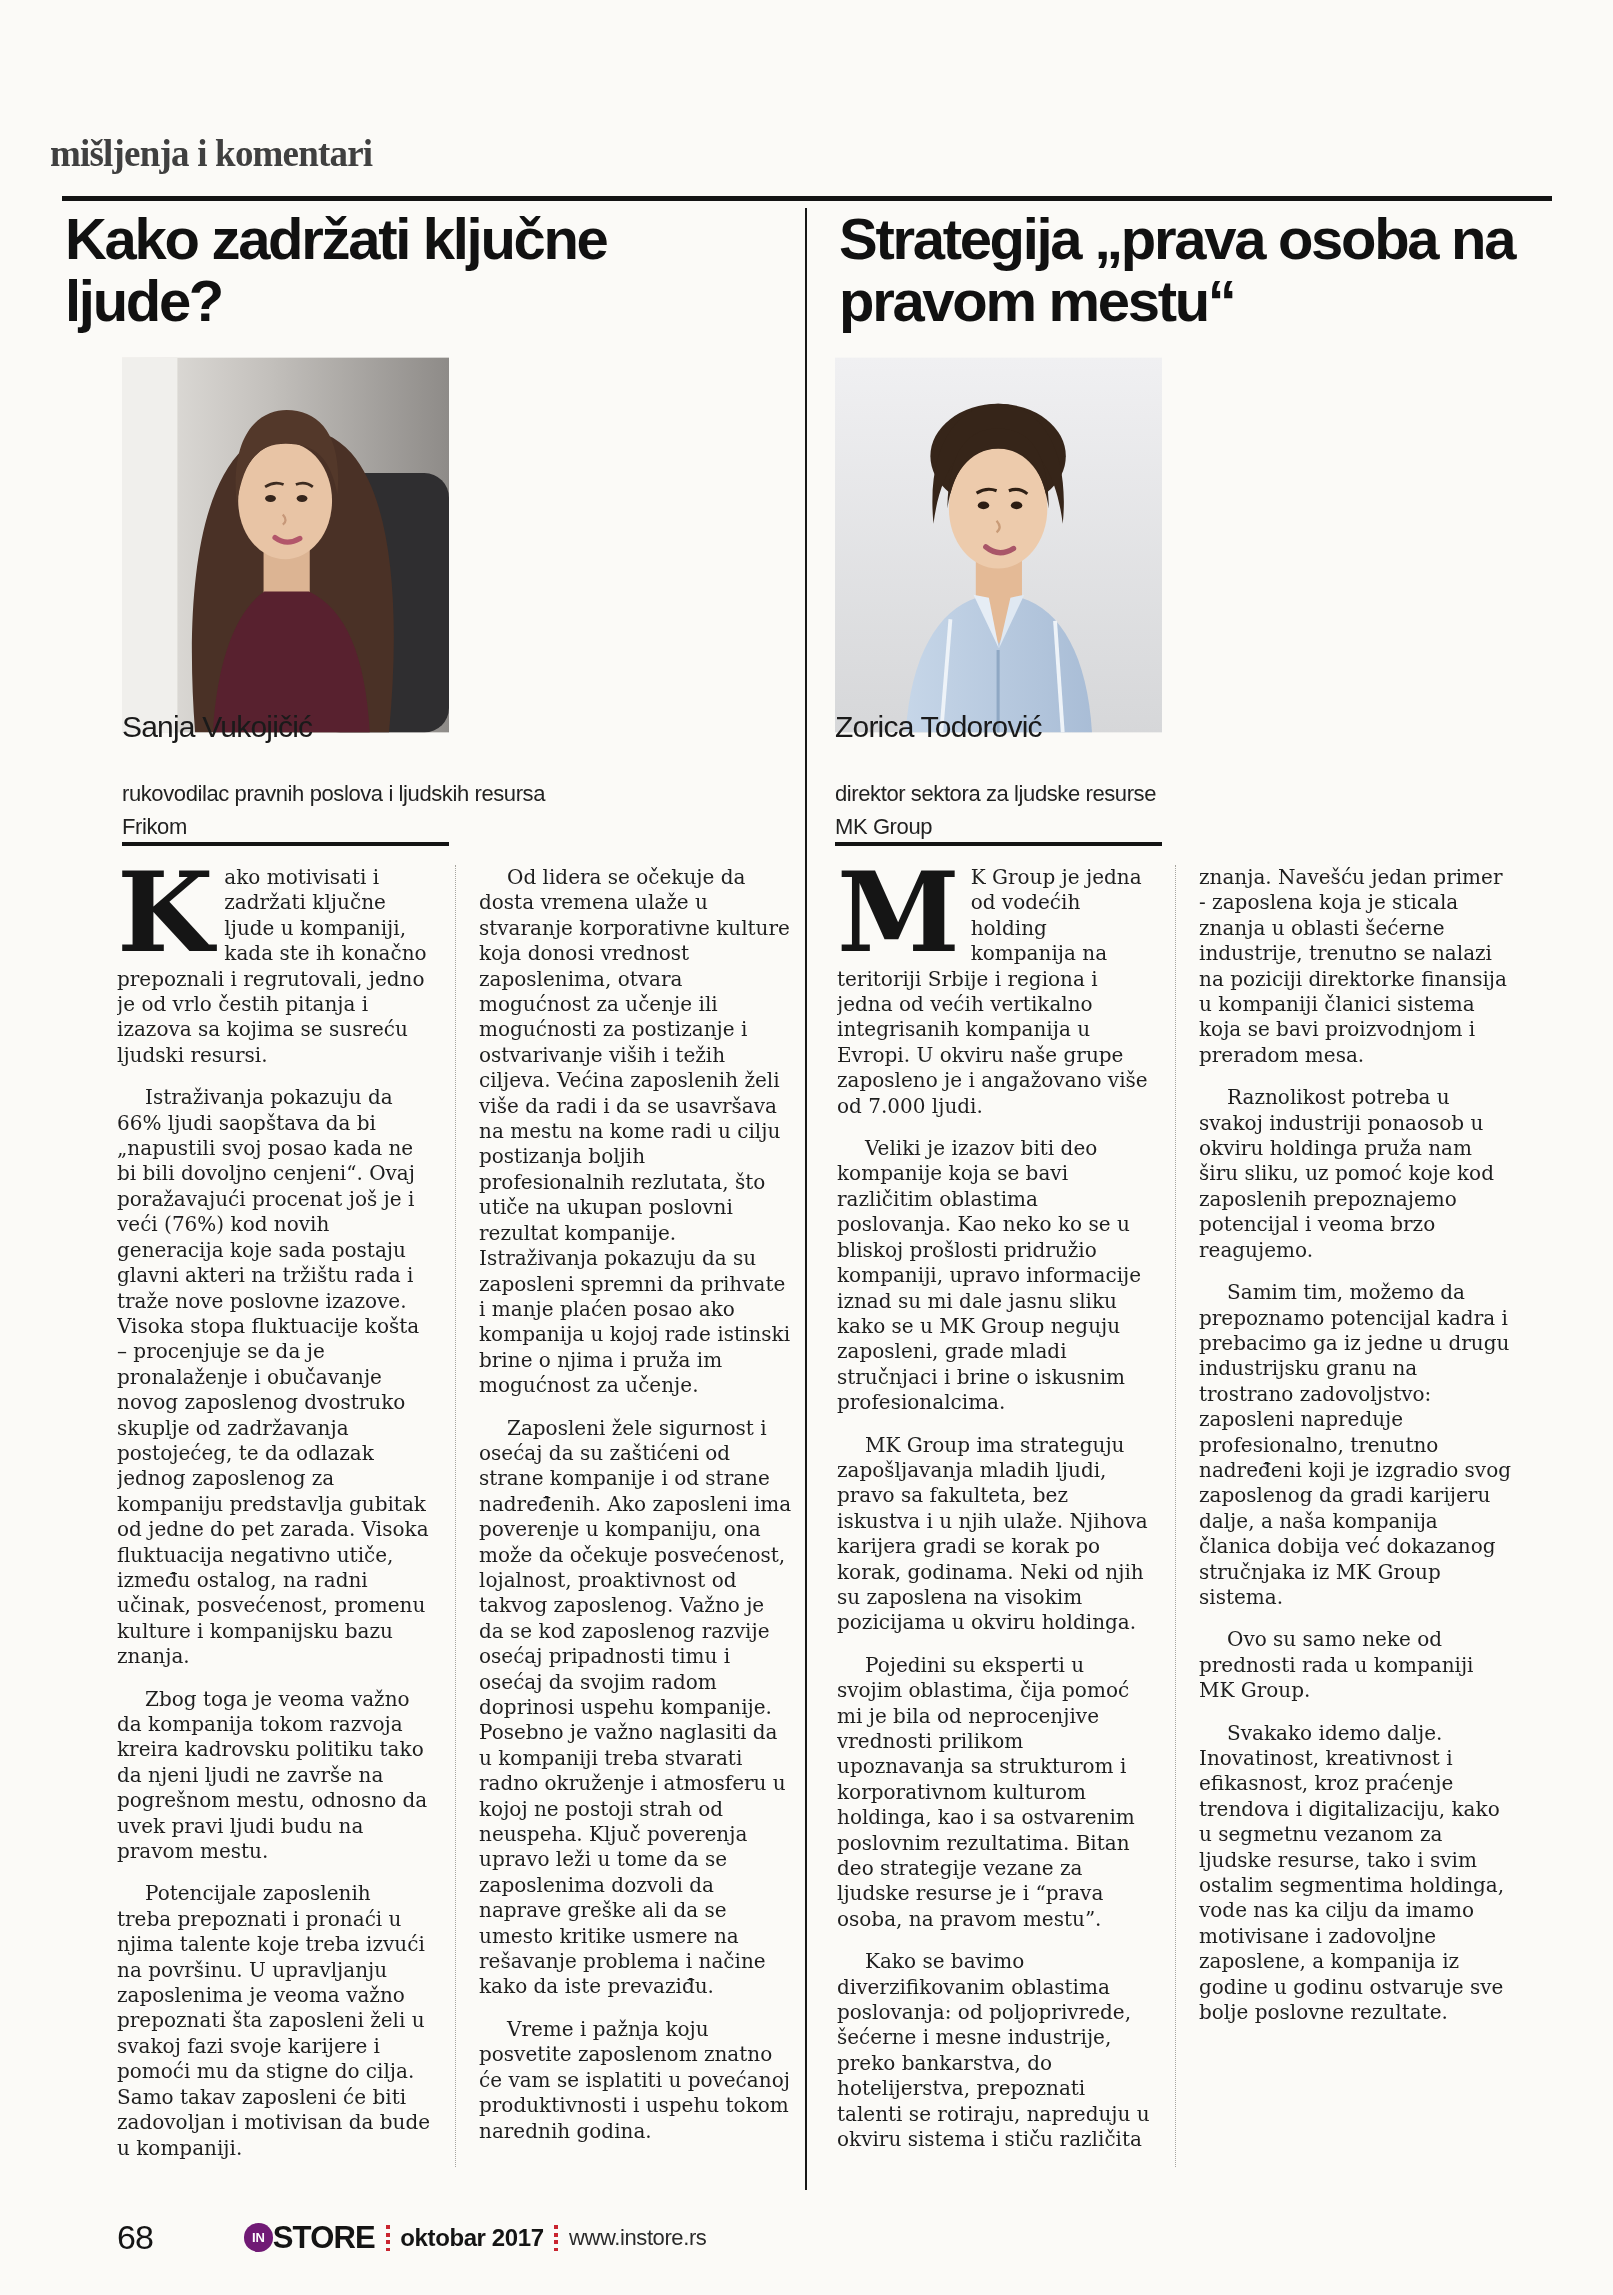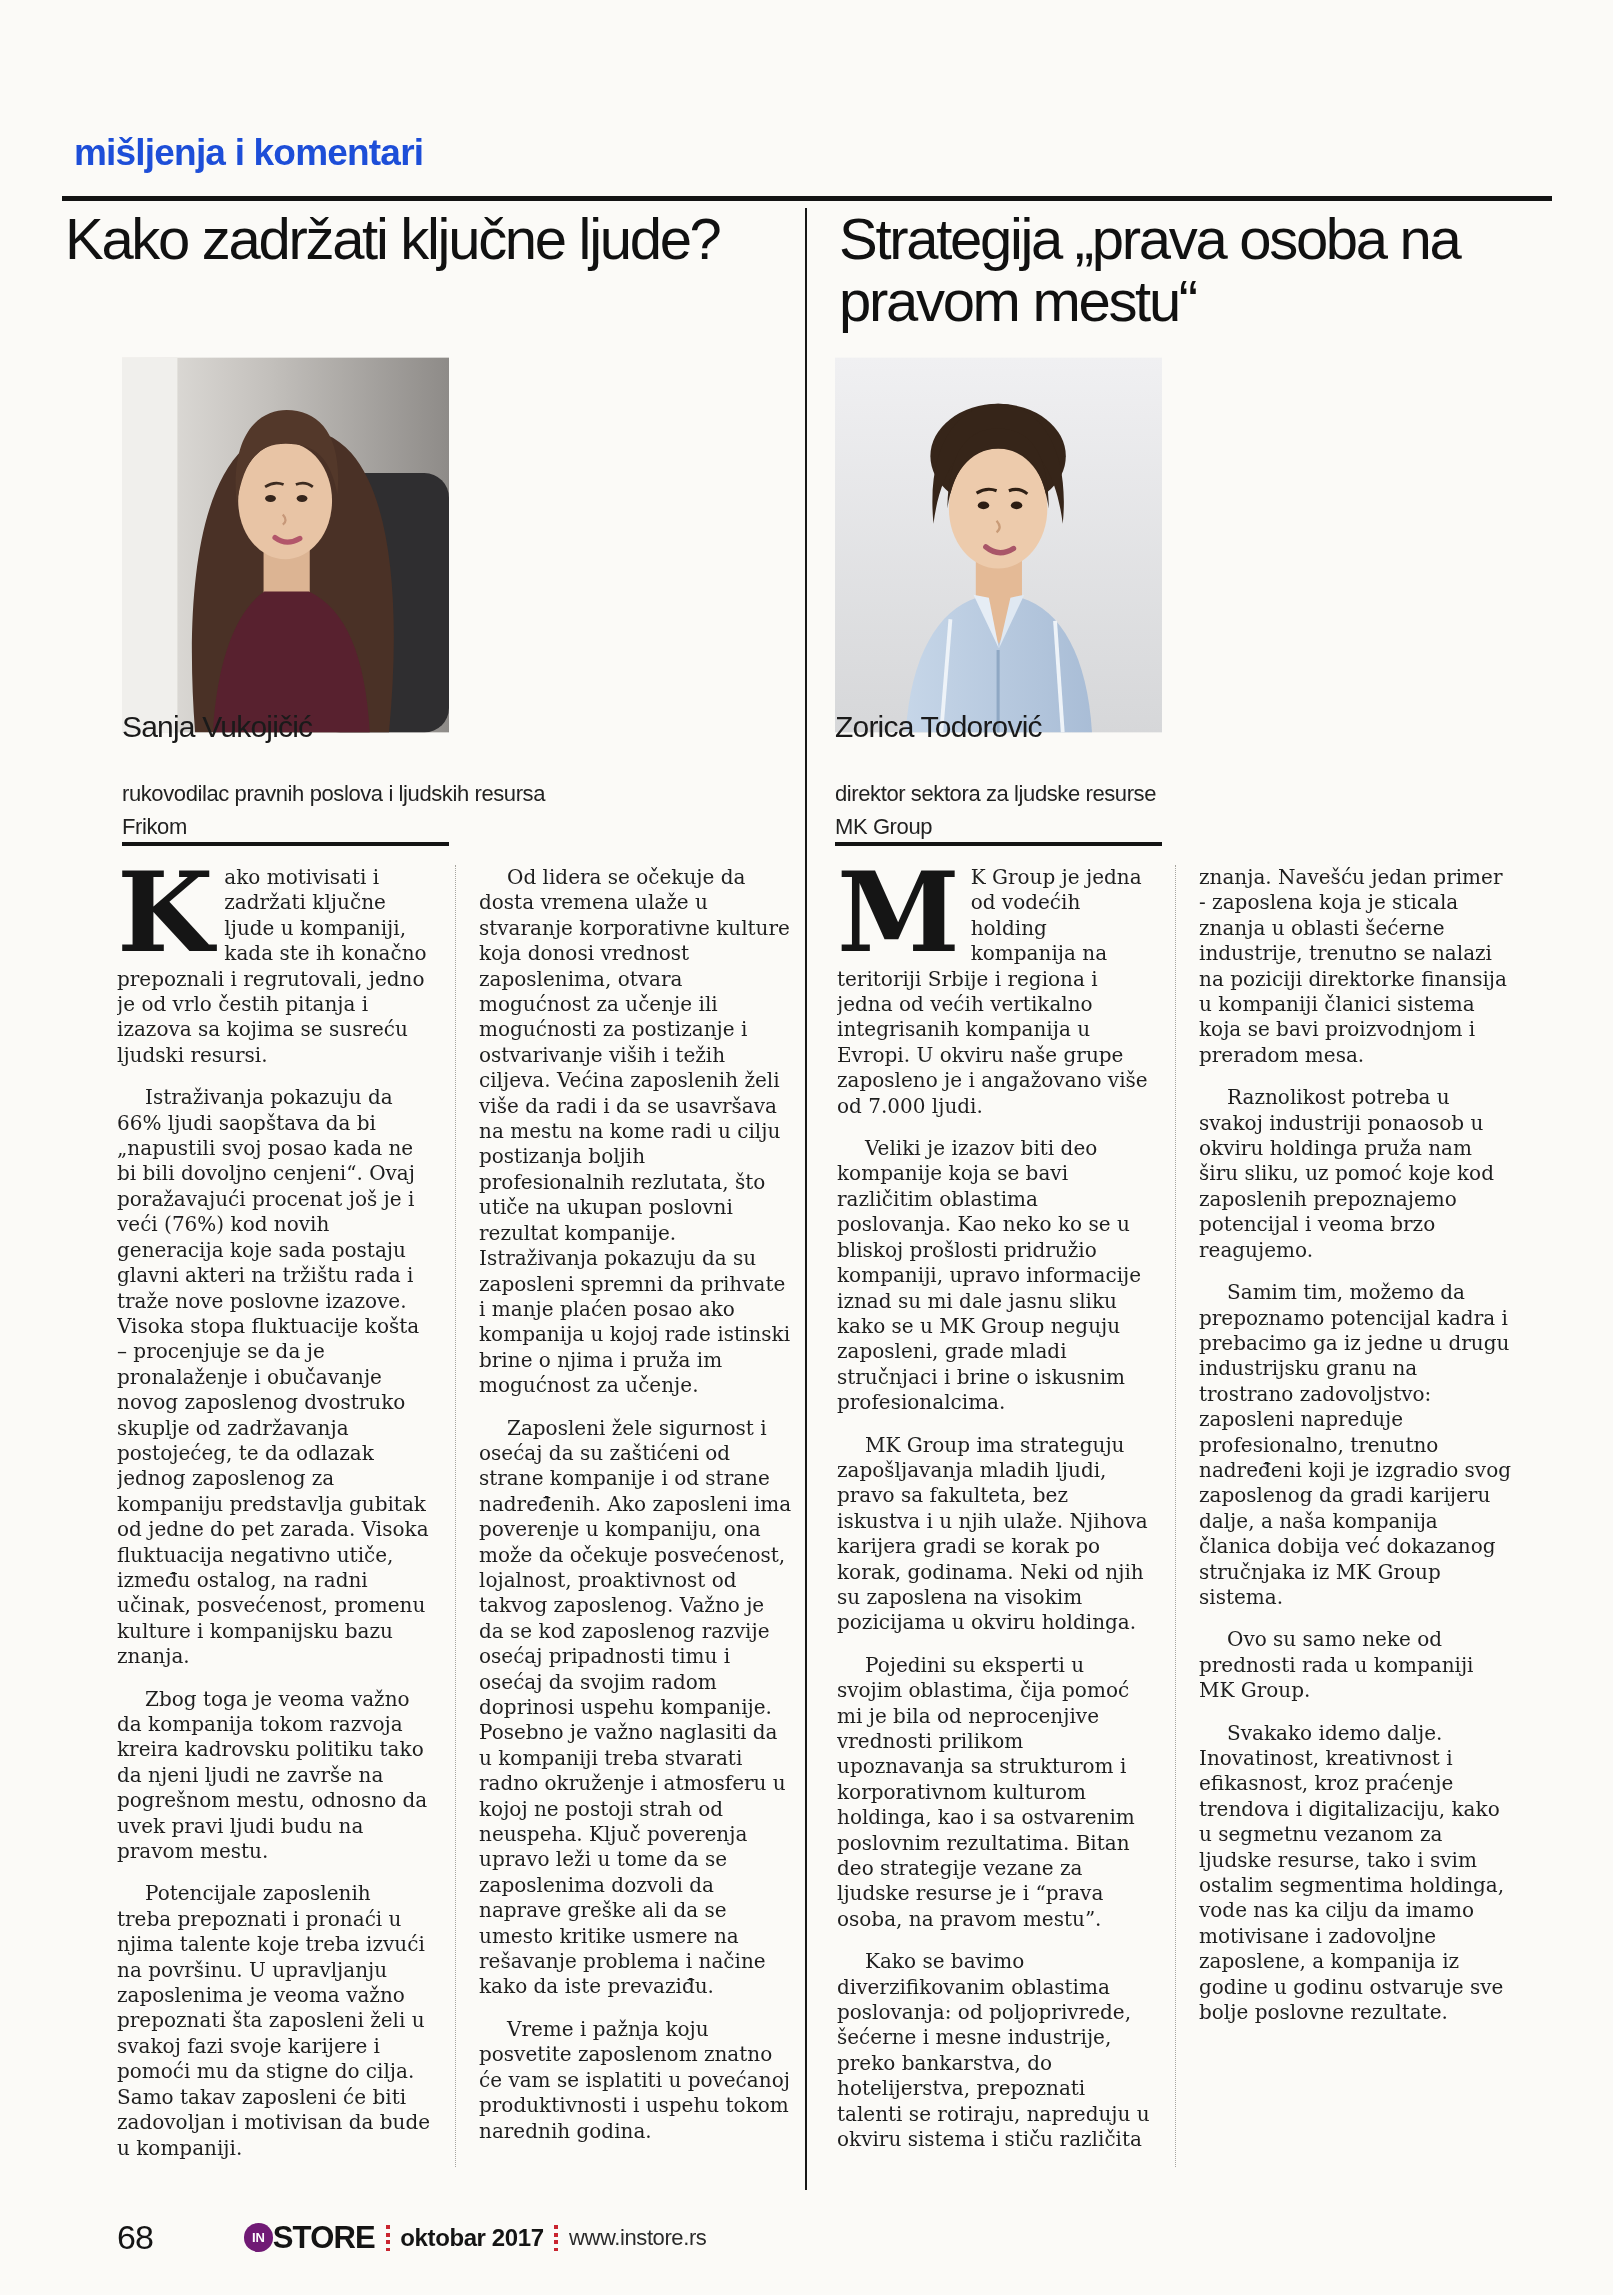--- a/index.html
+++ b/index.html
@@ -8,34 +8,34 @@
     background:#f6f5f2;
     font-family:"DejaVu Serif", serif;
     color:#1d1d1d;
   }
   .page{
     position:relative;width:1613px;height:2295px;overflow:hidden;
     background:#fbfaf7;
   }
   
   .kicker{
-    position:absolute;left:74px;top:132px;
-    font-family:Liberation Sans, sans-serif;font-weight:bold;
-    font-size:37px;letter-spacing:-0.8px;color:#1d4ed8;
+    position:absolute;left:50px;top:132px;
+    font-family:Liberation Serif, serif;font-weight:bold;
+    font-size:37px;letter-spacing:-0.8px;color:#404040;
   }
   .header-rule{
     position:absolute;left:62px;top:196px;width:1490px;height:5.4px;background:#141414;
   }
   .article-divider{
     position:absolute;left:805px;top:208px;width:2.3px;height:1982px;background:#181818;
   }
   
   .headline{
     position:absolute;top:208px;
-    font-family:"Liberation Sans", sans-serif;font-weight:normal;
+    font-family:"Liberation Sans", sans-serif;font-weight:bold;
     font-size:58px;line-height:62px;letter-spacing:-2.3px;color:#111;
   }
   .headline.left{left:65px;width:693px;}
   .headline.right{left:839px;width:727px;}
   
   .photo{position:absolute;top:357px;width:327px;height:376px;display:block;}
   .photo.left{left:122px;}
   .photo.right{left:835px;}
   
   .cap-name{

